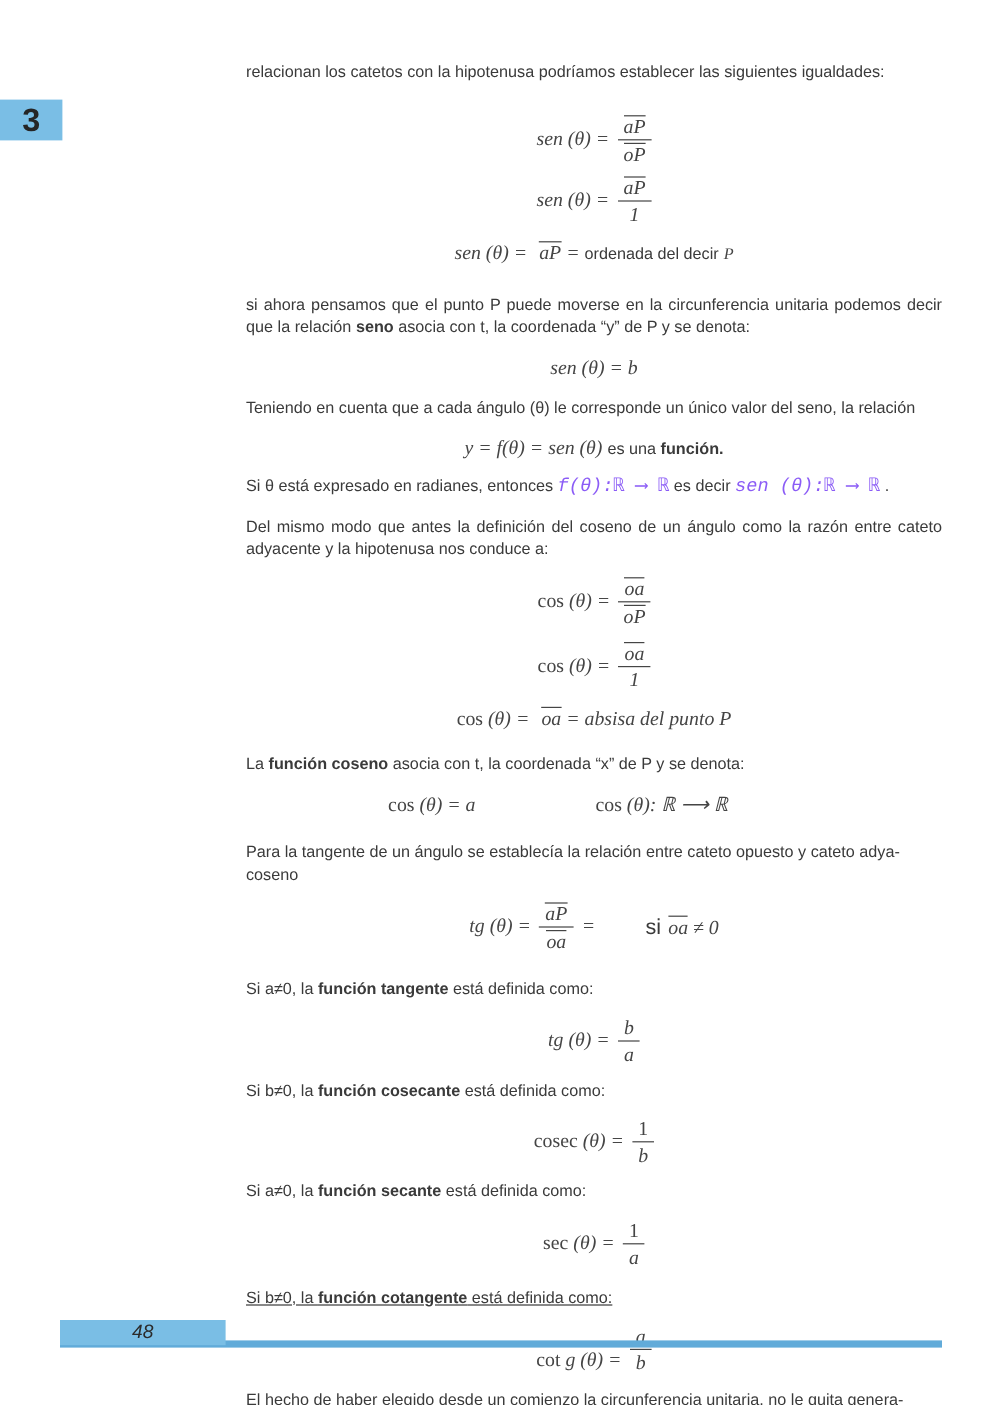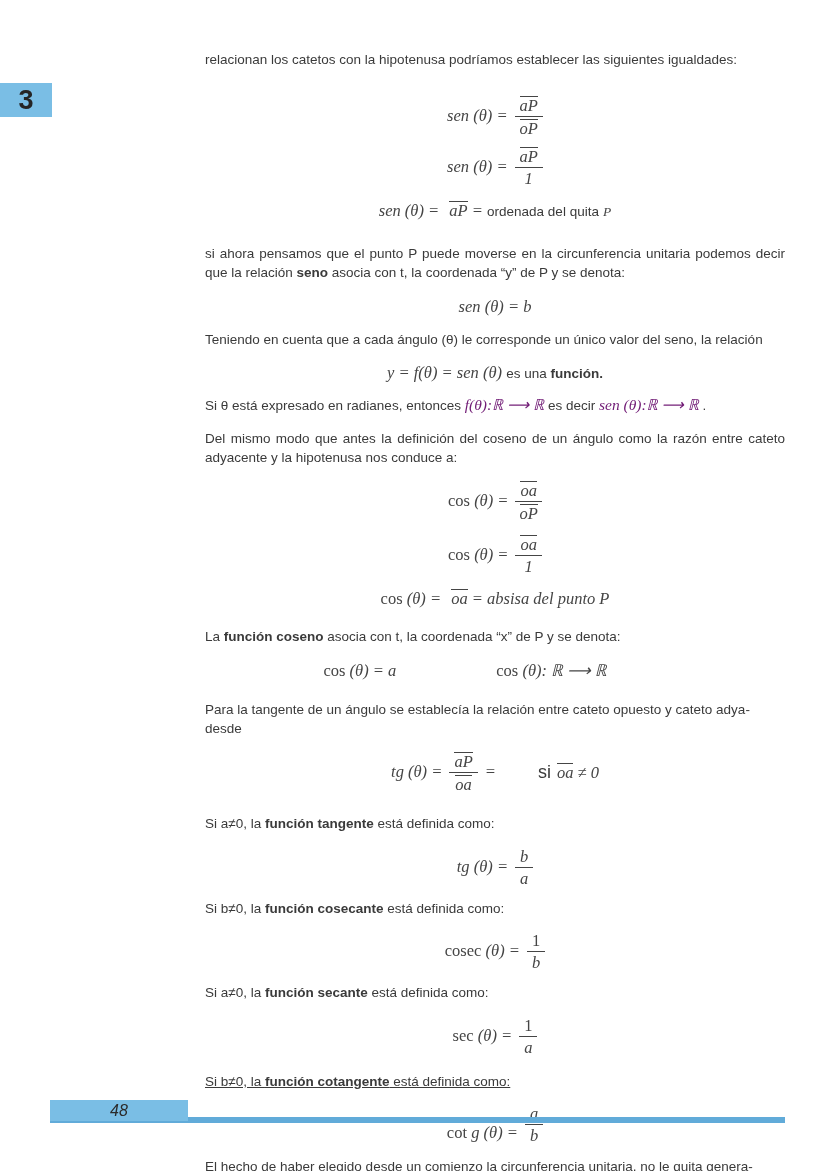--- a/index.html
+++ b/index.html
@@ -22,21 +22,21 @@
     font-size:27px;font-weight:700;color:#252525;line-height:1;
   }
   
   .content{
     position:absolute;left:205px;top:0;width:580px;
     padding-top:50px;
     font-size:13.5px;line-height:19px;
   }
   .para{text-align:justify;}
   .para .b{font-weight:700;}
-  .mathline{font-family:Liberation Serif, serif;font-style:italic;color:#701a75;}
+  .mathline{font-family:Liberation Mono, monospace;font-style:italic;color:#8b5cf6;}
   
   .formula{
     text-align:center;
     font-family:"Liberation Serif",serif;
     font-style:italic;
     color:#454545;
     font-size:16.5px;
     line-height:22px;
   }
   .formula .rm{font-style:normal;}
@@ -121,21 +121,21 @@
       <span class="frac">
         <span class="num"><span class="ov">aP</span></span>
         <span class="den">1</span>
       </span>
     </div>
 
     <div class="formula m-f3">
       <span>sen (θ) =</span>
       <span class="ov" style="margin-left:6px;">aP</span>
       <span>=</span>
-      <span class="sans">ordenada del quita</span>
+      <span class="sans">ordenada del decir</span>
       <span style="font-size:13.5px;">P</span>
     </div>
 
     <p class="para m-p2"><span>si ahora pensamos que el punto P puede moverse en la circunferencia unitaria podemos decir que la relación </span><span class="b">seno</span><span> asocia con t, la coordenada “y” de P y se denota:</span></p>
 
     <div class="formula m-f4">
       <span>sen (θ) = b</span>
     </div>
 
     <p class="para m-p3"><span>Teniendo en cuenta que a cada ángulo (θ) le corresponde un único valor del seno, la relación</span></p>
@@ -173,21 +173,21 @@
       <span>absisa del punto P</span>
     </div>
 
     <p class="para m-p6"><span>La </span><span class="b">función coseno</span><span> asocia con t, la coordenada “x” de P y se denota:</span></p>
 
     <div class="formula m-f9 pair-row">
       <span><span class="rm">cos</span><span> (θ) = a</span></span>
       <span><span class="rm">cos</span><span> (θ): ℝ ⟶ ℝ</span></span>
     </div>
 
-    <p class="para m-p7"><span>Para la tangente de un ángulo se establecía la relación entre cateto opuesto y cateto adya-</span><br><span>desde</span></p>
+    <p class="para m-p7"><span>Para la tangente de un ángulo se establecía la relación entre cateto opuesto y cateto adya-</span><br><span>coseno</span></p>
 
     <div class="formula m-f10 fr-row">
       <span>tg (θ) =</span>
       <span class="frac">
         <span class="num"><span class="ov">aP</span></span>
         <span class="den"><span class="ov">oa</span></span>
       </span>
       <span style="margin-left:7px;">=</span>
       <span class="cond">
         <span class="si">si</span><span class="ov">oa</span>

